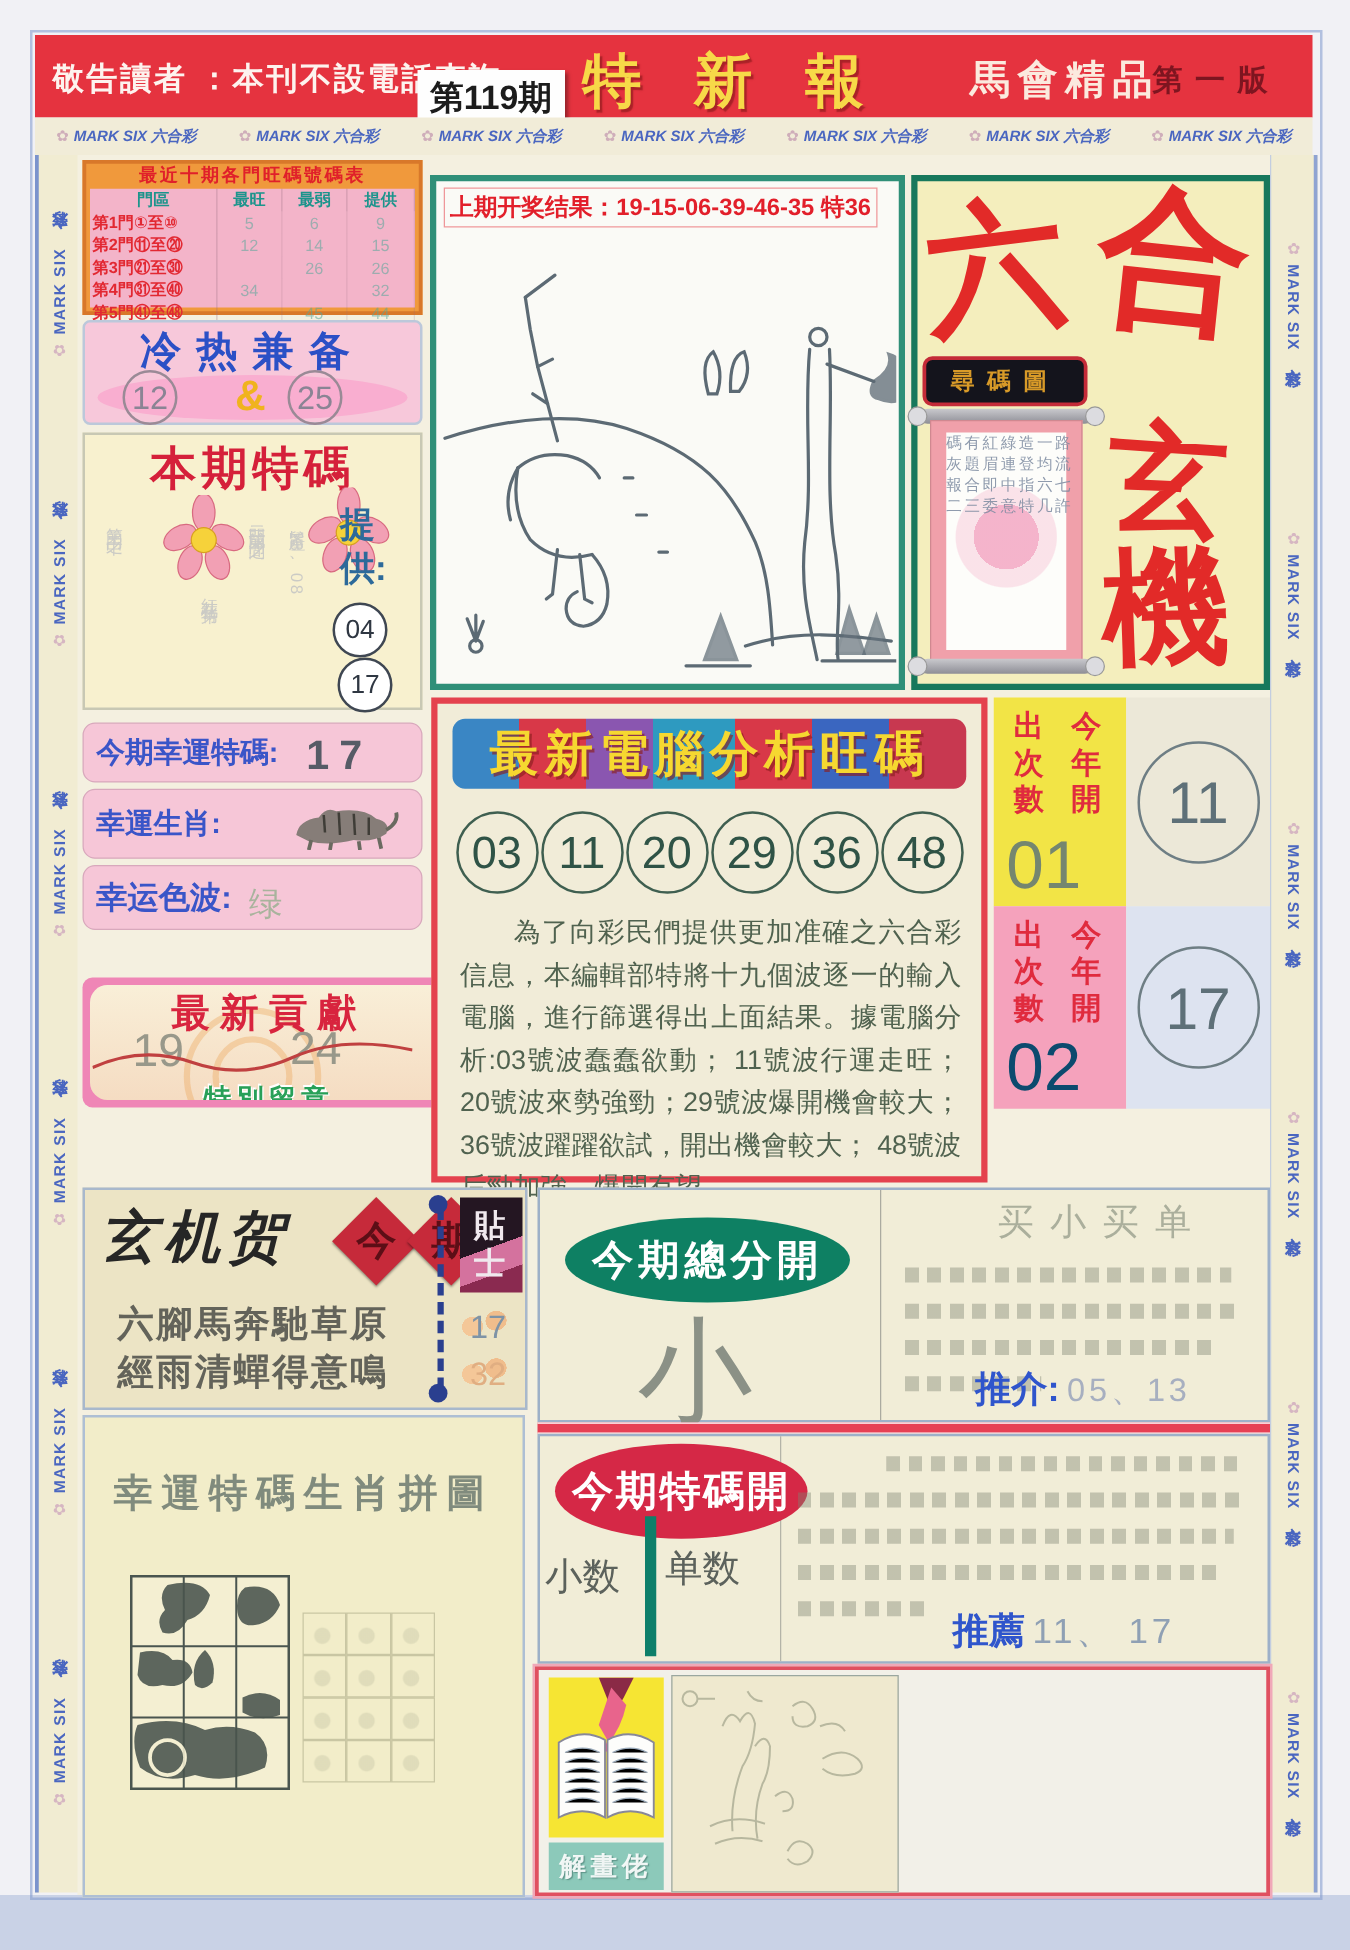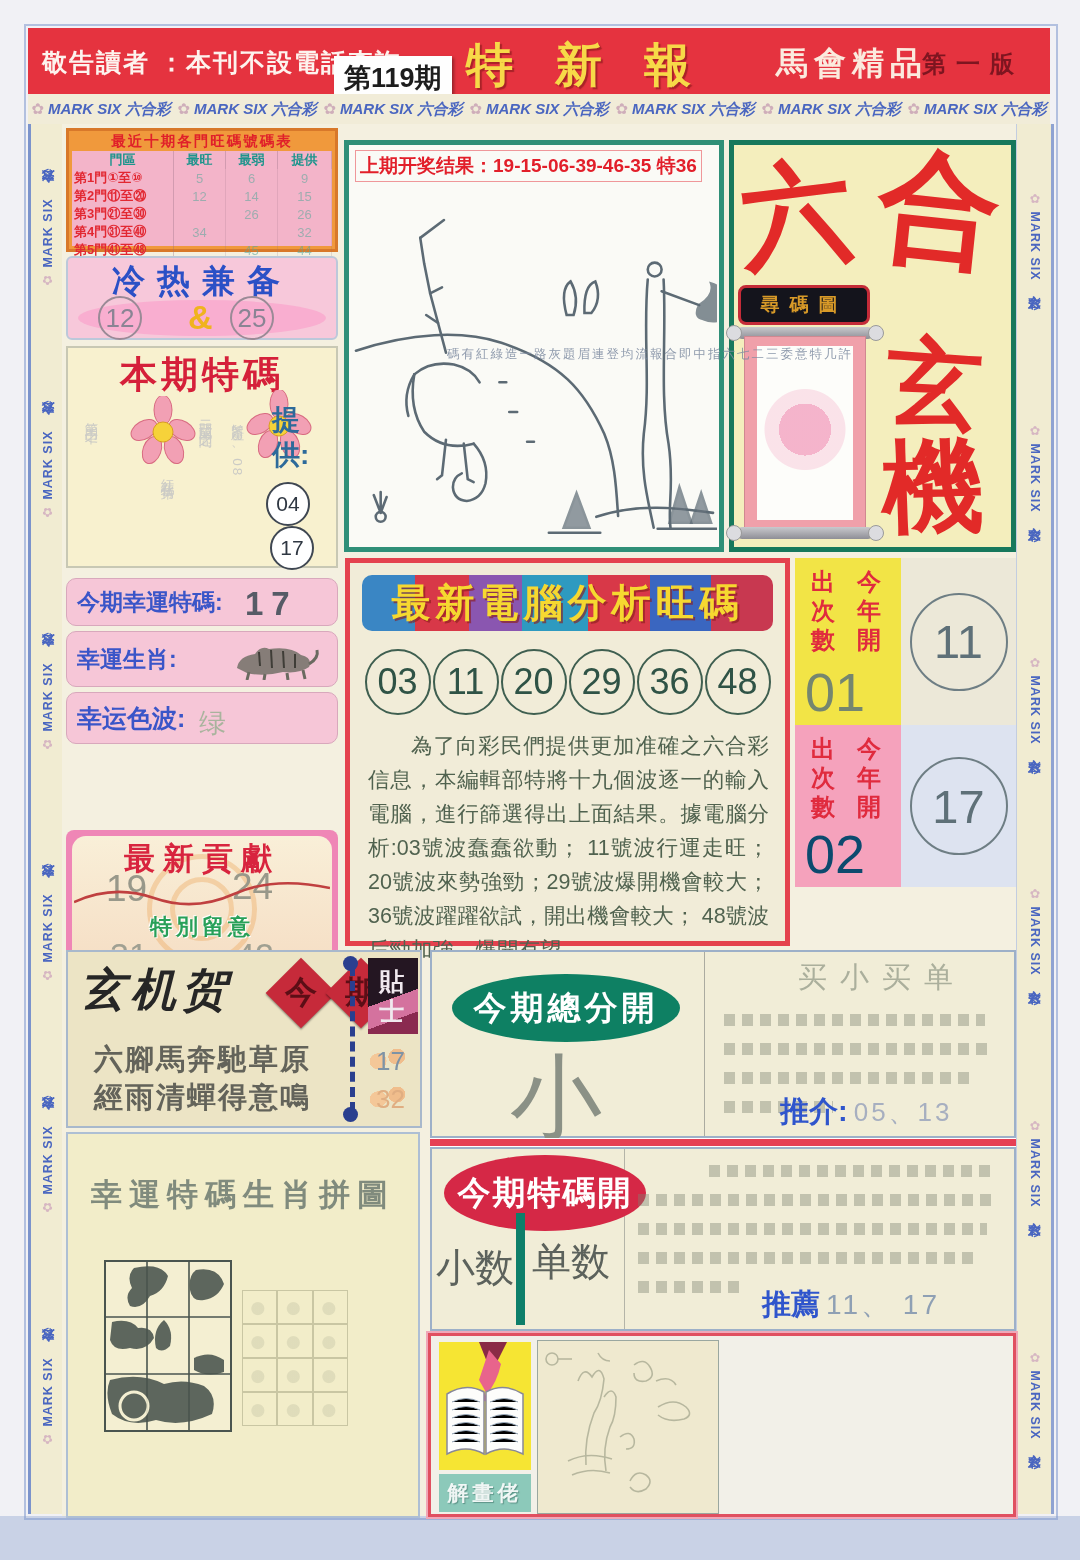--- a/index.html
+++ b/index.html
@@ -16,21 +16,21 @@
   .issue-box{position:absolute;left:306px;top:28px;background:#fefefe;color:#1c1c1c;font-size:27px;
              font-weight:bold;padding:4px 10px;box-shadow:2px 2px 3px rgba(0,0,0,.35);}
   .main-title{position:absolute;left:438px;top:6px;color:var(--title_yellow,#f7d948);font-size:47px;font-weight:bold;
               letter-spacing:42px;text-shadow:2px 2px 1px rgba(120,20,20,.55);}
   .sub-title{position:absolute;left:748px;top:14px;color:#fbeade;font-size:32px;font-weight:bold;letter-spacing:6px;}
   .edition{position:absolute;right:26px;top:20px;color:#7e1520;font-size:24px;font-weight:bold;letter-spacing:10px;}
 
   
   #logo-strip{position:absolute;left:28px;top:94px;width:1022px;height:30px;background:#f1ecd8;
               display:flex;align-items:center;justify-content:space-around;}
-  .logo-item{white-space:nowrap;color:var(--brand_blue,#4a66c0);font-size:15px;font-weight:bold;font-style:italic;}
+  .logo-item{white-space:nowrap;color:var(--brand_blue,#4a66c0);font-size:12px;font-weight:bold;font-style:italic;}
   .logo-item .fl{color:#cfaeba;font-style:normal;margin-right:4px;}
   .vstrip{position:absolute;top:124px;width:34px;height:1390px;background:#f1ecd2;
           display:flex;flex-direction:column;justify-content:space-around;align-items:center;}
   #left-strip{left:28px;border-left:3px solid #7b93cc;border-right:1px solid #c3cde0;}
   #right-strip{left:1016px;border-right:3px solid #8fa3d2;border-left:1px solid #c3cde0;}
   .vitem{writing-mode:vertical-rl;color:var(--brand_blue,#4a66c0);font-size:12.5px;font-weight:bold;
          letter-spacing:1px;white-space:nowrap;}
   #left-strip .vitem{transform:rotate(180deg);}
   .vitem .fl{color:#d6b6c2;}
   #content-bg{position:absolute;left:62px;top:124px;width:954px;height:1392px;background:#f4f0e0;}
@@ -70,21 +70,21 @@
   
   .lrow{position:absolute;left:66px;width:272px;background:#f6c6d7;border:1px solid #d8a8bc;border-radius:10px;
         box-sizing:border-box;}
   .lrow .lab{position:absolute;left:10px;top:50%;transform:translateY(-50%);
              color:#3a55c8;font-size:23px;font-weight:bold;}
   .l-val17{position:absolute;left:178px;top:6px;color:#565b66;font-size:33px;font-weight:bold;letter-spacing:8px;}
   .l-green{position:absolute;left:132px;top:12px;color:#76a878;font-size:27px;opacity:.6;}
   .l-band{position:absolute;left:136px;top:10px;color:#a8b0c4;font-size:24px;opacity:.85;letter-spacing:3px;}
 
   
-  .contribution{position:absolute;left:66px;top:830px;width:272px;height:159px;background:#ef86b6;border-radius:8px;}
+  .contribution{position:absolute;left:66px;top:782px;width:272px;height:104px;background:#ef86b6;border-radius:8px;padding-left:26px;}
   .co-inner{position:absolute;inset:6px;background:linear-gradient(#f9efd8,#f5dcc2);border-radius:14px;overflow:hidden;}
   .co-swirl1{position:absolute;left:75px;top:18px;width:100px;height:100px;border:5px solid rgba(236,160,80,.35);border-radius:50%;}
   .co-swirl2{position:absolute;left:98px;top:41px;width:54px;height:54px;border:5px solid rgba(236,160,80,.35);border-radius:50%;}
   .co-title{position:relative;text-align:center;color:#d8243e;font-size:31px;font-weight:bold;letter-spacing:8px;margin-top:2px;}
   .co-num{position:absolute;color:#98988a;font-size:37px;}
   .co-note{position:absolute;left:0;right:0;top:76px;text-align:center;color:#28a058;font-size:22px;font-weight:bold;
            letter-spacing:4px;text-shadow:1px 1px 0 #fff,-1px -1px 0 #fff;}
   .co-num2{position:absolute;color:#a0a092;font-size:34px;}
 
   
@@ -102,21 +102,21 @@
           border-radius:8px;display:flex;align-items:center;justify-content:center;color:#d89a28;
           font-size:19px;font-weight:bold;letter-spacing:10px;text-align:center;}
   .scroll{position:absolute;left:6px;top:182px;width:130px;height:212px;}
   .roller{position:absolute;left:-4px;right:-4px;height:12px;background:linear-gradient(#c9c9cd,#8e8e96);border-radius:6px;}
   .roller.top{top:0;} .roller.bot{bottom:0;}
   .knob{position:absolute;top:-2px;width:14px;height:14px;background:#dcdce0;border:1px solid #999;border-radius:50%;}
   .knob.l{left:-10px;} .knob.r{right:-10px;}
   .scroll-body{position:absolute;top:9px;bottom:9px;left:4px;right:4px;background:#f0a0aa;border:1px solid #d08890;}
   .scroll-inner{position:absolute;inset:9px 12px;background:#fdfdfa radial-gradient(circle at 50% 48%,
         rgba(238,120,165,.55) 0 26px, rgba(238,120,165,.2) 26px 40px, transparent 41px);
-        display:flex;flex-direction:row;justify-content:flex-end;}
+        display:flex;flex-direction:column;justify-content:flex-start;}
   .scroll-row{text-align:center;color:#7c8aa0;font-size:12.5px;letter-spacing:2px;line-height:17px;opacity:.85;white-space:nowrap;}
 
   
   .freq{position:absolute;left:795px;width:221px;}
   .freq-left{position:absolute;left:0;top:0;bottom:0;width:106px;}
   .freq-right{position:absolute;left:106px;top:0;bottom:0;right:0;display:flex;align-items:center;justify-content:center;}
   .vchars{display:inline-block;width:1.1em;line-height:1.2;word-break:break-all;}
   .freq-lab{position:absolute;top:10px;color:#e02b3e;font-size:24px;font-weight:bold;}
   .freq-rank{position:absolute;left:10px;bottom:2px;font-size:54px;color:#75866f;}
   .freq-circle{width:94px;height:94px;border:2px solid #6e7e84;border-radius:50%;display:flex;align-items:center;
@@ -171,21 +171,21 @@
          margin-bottom:17px;filter:blur(.3px);}
   .rec{position:absolute;font-size:29px;font-weight:bold;color:#2f55cc;}
   .rec .val{font-weight:normal;color:#a7afc0;font-size:26px;letter-spacing:3px;margin-left:6px;}
   .red-divider{position:absolute;left:430px;top:1138px;width:586px;height:9px;background:#e64054;
                border-top:1px solid #fff;border-bottom:1px solid #fff;box-sizing:border-box;}
   .special-open{position:absolute;left:430px;top:1147px;width:586px;height:184px;background:#f1edd7;
                 border:2px solid #9db0c8;box-sizing:border-box;}
   .red-ellipse{position:absolute;left:12px;top:6px;width:202px;height:76px;background:#d52846;border-radius:50%;
       display:flex;align-items:center;justify-content:center;color:#fff;font-size:33px;font-weight:bold;letter-spacing:2px;}
   .so-bar{position:absolute;left:84px;top:64px;width:9px;height:112px;background:#0e7f6a;}
-  .so-val{position:absolute;color:#5c625c;font-size:39px;font-family:"Liberation Serif","DejaVu Serif",serif;}
+  .so-val{position:absolute;color:#5c625c;font-size:30px;font-family:"Liberation Serif","DejaVu Serif",serif;}
   .so-divider{position:absolute;left:192px;top:0;bottom:0;border-left:1px solid #b4b4a8;}
 
   
   .puzzle{position:absolute;left:66px;top:1132px;width:354px;height:386px;background:#f2edc9;
           border:2px solid #aebfd4;box-sizing:border-box;}
   .pz-title{position:absolute;left:0;right:0;top:40px;text-align:center;color:#6d7a70;font-size:31px;
             letter-spacing:7px;opacity:.85;font-family:Liberation Mono, monospace;font-weight:bold;}
   .fgrid{position:absolute;left:174px;top:156px;width:106px;height:136px;display:grid;
          grid-template-columns:repeat(3,1fr);grid-template-rows:repeat(4,1fr);}
   .fgrid span{border:1px solid rgba(150,150,118,.45);

